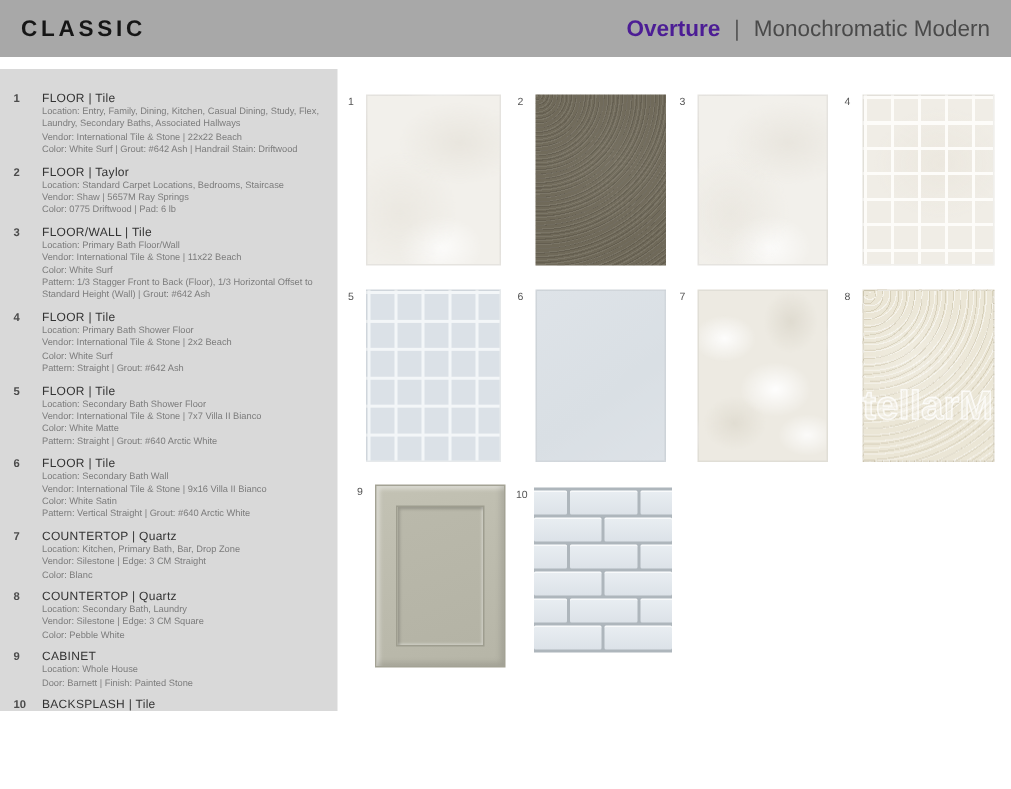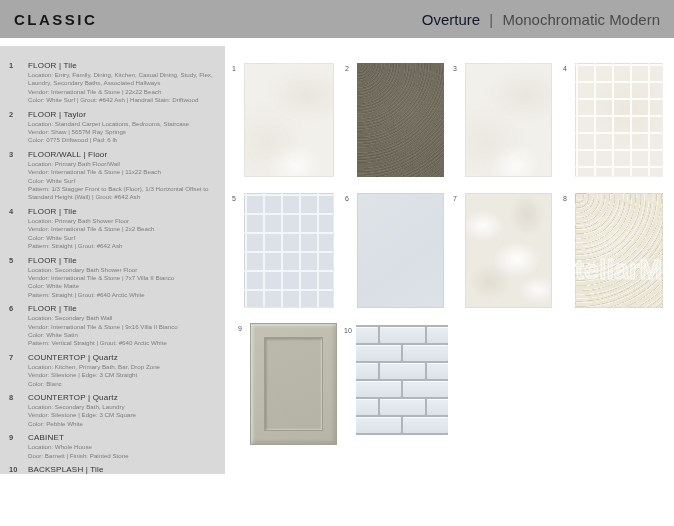--- a/index.html
+++ b/index.html
@@ -3,21 +3,21 @@
 <meta charset="utf-8">
 <style>
   html,body{margin:0;padding:0;background:#fff;}
   .page{position:relative;width:674px;height:474px;overflow:hidden;background:#fff;
         font-family:"Liberation Sans","DejaVu Sans",sans-serif;-webkit-font-smoothing:antialiased;}
   
   .hdr{position:absolute;left:0;top:0;width:674px;height:38px;background:#a8a8a8;
        display:flex;align-items:center;justify-content:space-between;padding:0 14px;box-sizing:border-box;}
   .brand{font-weight:bold;font-size:15px;letter-spacing:2.5px;color:#161616;}
   .coll{font-size:15px;color:#4a4a4a;}
-  .coll .cname{font-weight:normal;color:#0f172a;}
+  .coll .cname{font-weight:bold;color:#4c1d95;}
   .coll .cdiv{margin:0 5px;color:#5a5a5a;font-weight:normal;}
   
   .sidebar{position:absolute;left:0;top:46px;width:225px;height:480px;background:#d9d9d9;
            box-sizing:border-box;padding:15px 4px 6px 9px;display:flex;flex-direction:column;gap:5px;overflow:hidden;}
   .spec-item{display:flex;align-items:flex-start;}
   .spec-num{flex:none;width:19px;font-size:7.5px;font-weight:bold;color:#4c4c4c;line-height:10px;}
   .spec-body{flex:1;min-width:0;}
   .spec-title{font-size:8px;font-weight:normal;color:#333;line-height:10px;letter-spacing:.2px;}
   .spec-line{font-size:6.2px;color:#7c7c7c;line-height:8.4px;}
   
@@ -106,21 +106,21 @@
         <div class="spec-body">
           <div class="spec-title">FLOOR | Taylor</div>
           <div class="spec-line">Location: Standard Carpet Locations, Bedrooms, Staircase</div>
           <div class="spec-line">Vendor: Shaw | 5657M Ray Springs</div>
           <div class="spec-line">Color: 0775 Driftwood | Pad: 6 lb</div>
         </div>
       </div>
       <div class="spec-item">
         <div class="spec-num">3</div>
         <div class="spec-body">
-          <div class="spec-title">FLOOR/WALL | Floor</div>
+          <div class="spec-title">FLOOR/WALL | Tile</div>
           <div class="spec-line">Location: Primary Bath Floor/Wall</div>
           <div class="spec-line">Vendor: International Tile &amp; Stone | 11x22 Beach</div>
           <div class="spec-line">Color: White Surf</div>
           <div class="spec-line">Pattern: 1/3 Stagger Front to Back (Floor), 1/3 Horizontal Offset to Standard Height (Wall) | Grout: #642 Ash</div>
         </div>
       </div>
       <div class="spec-item">
         <div class="spec-num">4</div>
         <div class="spec-body">
           <div class="spec-title">FLOOR | Tile</div>

